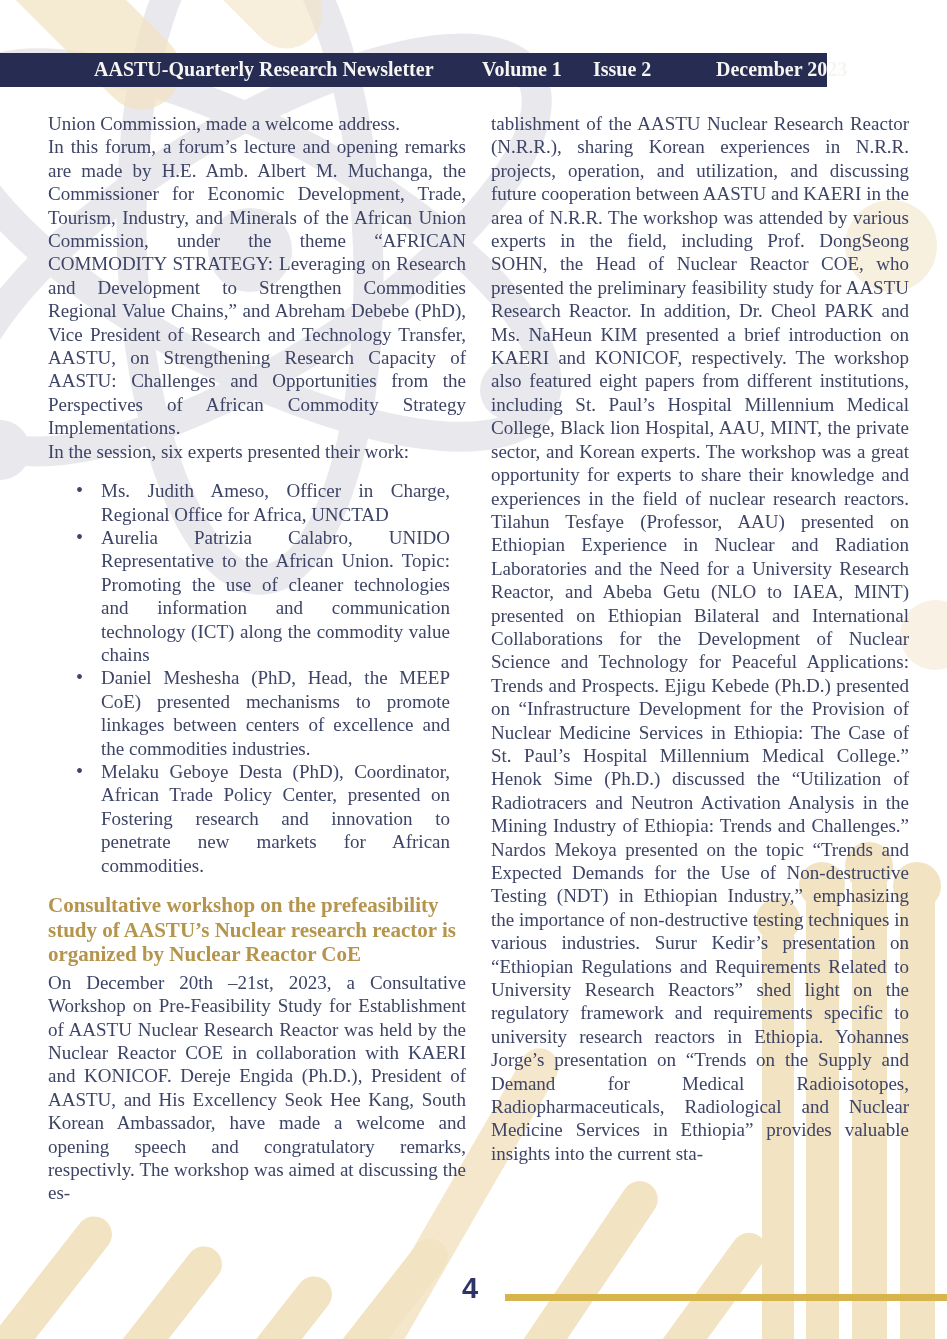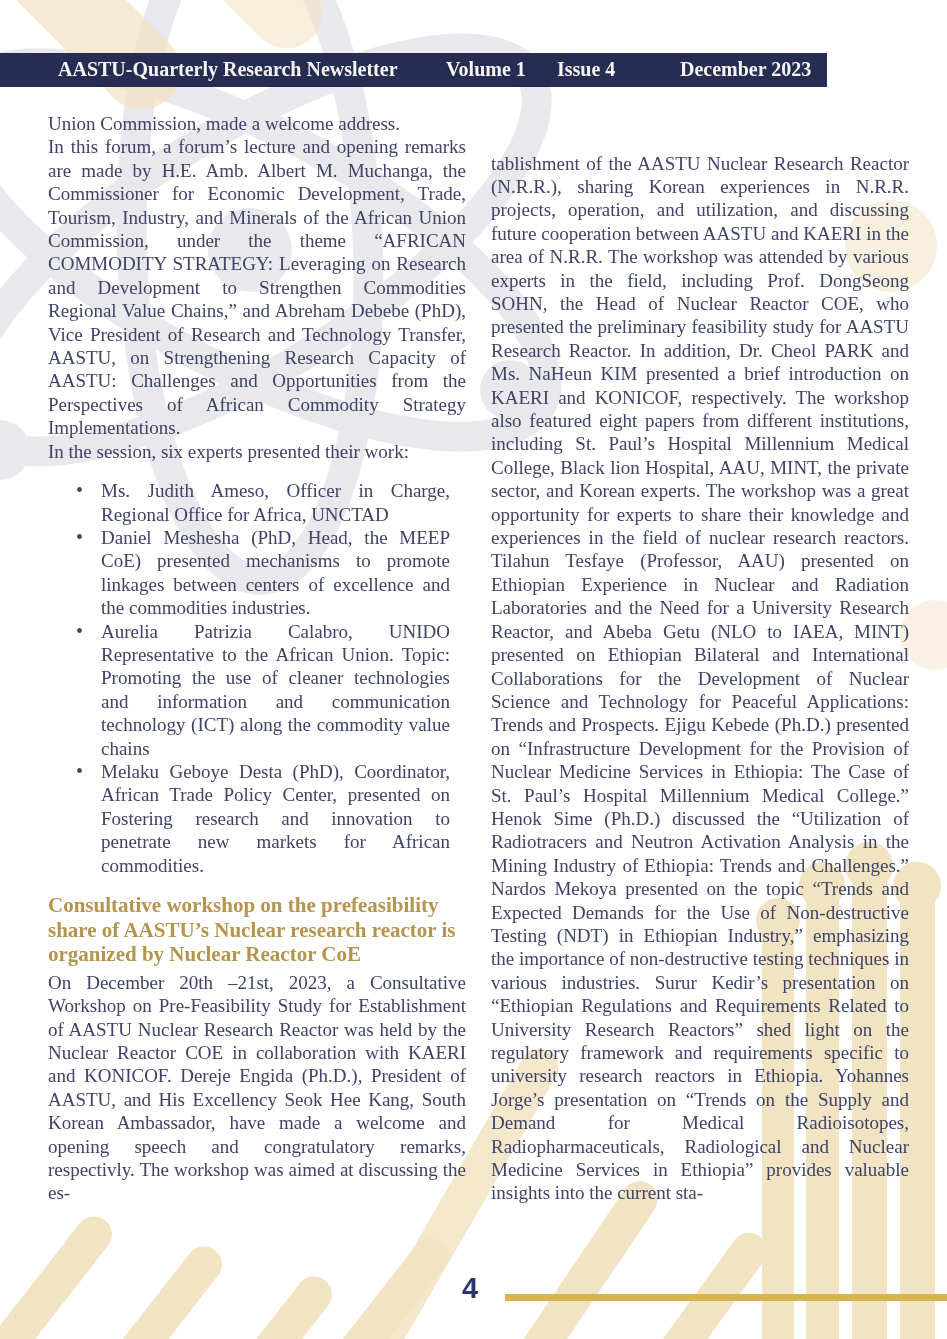--- a/index.html
+++ b/index.html
@@ -20,30 +20,30 @@
   .finger{position:absolute;background:#f2e3c3;border-radius:18px 18px 0 0;}
   .knob{position:absolute;background:#f2e3c3;border-radius:50%;}
   .circle{position:absolute;border-radius:50%;}
   
   .header-bar{
     position:absolute;left:0;top:53px;width:827px;height:34px;
     background:#272d52;z-index:2;
   }
   .header-bar span{
     position:absolute;top:5px;
-    color:#f6f5f2;font-weight:bold;font-size:20px;white-space:nowrap;
+    color:#f6f5f2;font-weight:bold;font-size:20px;white-space:nowrap;margin-left:36px;
   }
   .h-title{left:58px;}
   .h-volume{left:446px;}
   .h-issue{left:557px;}
   .h-date{left:680px;}
   
   .columns{
     position:absolute;left:48px;top:112px;width:862px;z-index:1;
-    display:flex;gap:25px;align-items:flex-end;
+    display:flex;gap:25px;
   }
   .col{width:418px;flex:0 0 418px;font-size:19px;line-height:23.4px;}
   .col p{margin:0;text-align:justify;}
   .col p.nojust{text-align:left;}
   ul.experts{list-style:none;margin:16px;padding:0;}
   ul.experts li{
     position:relative;padding-left:37px;margin:0;text-align:justify;
   }
   ul.experts li::before{
     content:"\2022";
@@ -109,37 +109,37 @@
       <div class="bar beige" style="left:300px;top:1200px;width:36px;height:400px;transform:rotate(38deg);"></div>
       <div class="bar beige" style="left:415px;top:1020px;width:38px;height:460px;transform:rotate(30deg);opacity:.85;"></div>
       <div class="bar beige" style="left:520px;top:1150px;width:36px;height:400px;transform:rotate(34deg);"></div>
       <div class="bar beige" style="left:630px;top:1200px;width:36px;height:380px;transform:rotate(36deg);"></div>
     </div>
   </div>
 
   <div class="header-bar">
     <span class="h-title">AASTU-Quarterly Research Newsletter</span>
     <span class="h-volume">Volume 1</span>
-    <span class="h-issue">Issue 4</span>
+    <span class="h-issue">Issue 2</span>
     <span class="h-date">December 2023</span>
   </div>
 
   <div class="columns">
 
     <div class="col">
       <p class="nojust">Union Commission, made a welcome address.</p>
       <p>In this forum, a forum’s lecture and opening remarks are made by H.E. Amb. Albert M. Muchanga, the Commissioner for Economic Development, Trade, Tourism, Industry, and Minerals of the African Union Commission, under the theme “AFRICAN COMMODITY STRATEGY: Leveraging on Research and Development to Strengthen Commodities Regional Value Chains,” and Abreham Debebe (PhD), Vice President of Research and Technology Transfer, AASTU, on Strengthening Research Capacity of AASTU: Challenges and Opportunities from the Perspectives of African Commodity Strategy Implementations.</p>
       <p class="nojust">In the session, six experts presented their work:</p>
       <ul class="experts">
         <li>Ms. Judith Ameso, Officer in Charge, Regional Office for Africa, UNCTAD</li>
+        <li>Aurelia Patrizia Calabro, UNIDO Representative to the African Union. Topic: Promoting the use of cleaner technologies and information and communication technology (ICT) along the commodity value chains</li>
         <li>Daniel Meshesha (PhD, Head, the MEEP CoE) presented mechanisms to promote linkages between centers of excellence and the commodities industries.</li>
-        <li>Aurelia Patrizia Calabro, UNIDO Representative to the African Union. Topic: Promoting the use of cleaner technologies and information and communication technology (ICT) along the commodity value chains</li>
         <li>Melaku Geboye Desta (PhD), Coordinator, African Trade Policy Center, presented on Fostering research and innovation to penetrate new markets for African commodities.</li>
       </ul>
-      <h2 class="section-heading">Consultative workshop on the prefeasibility share of AASTU’s Nuclear research reactor is organized by Nuclear Reactor CoE</h2>
+      <h2 class="section-heading">Consultative workshop on the prefeasibility study of AASTU’s Nuclear research reactor is organized by Nuclear Reactor CoE</h2>
       <p>On December 20th –21st, 2023, a Consultative Workshop on Pre-Feasibility Study for Establishment of AASTU Nuclear Research Reactor was held by the Nuclear Reactor COE in collaboration with KAERI and KONICOF. Dereje Engida (Ph.D.), President of AASTU, and His Excellency Seok Hee Kang, South Korean Ambassador, have made a welcome and opening speech and congratulatory remarks, respectivly. The workshop was aimed at discussing the es-</p>
     </div>
 
     <div class="col">
       <p>tablishment of the AASTU Nuclear Research Reactor (N.R.R.), sharing Korean experiences in N.R.R. projects, operation, and utilization, and discussing future cooperation between AASTU and KAERI in the area of N.R.R. The workshop was attended by various experts in the field, including Prof. DongSeong SOHN, the Head of Nuclear Reactor COE, who presented the preliminary feasibility study for AASTU Research Reactor. In addition, Dr. Cheol PARK and Ms. NaHeun KIM presented a brief introduction on KAERI and KONICOF, respectively. The workshop also featured eight papers from different institutions, including St. Paul’s Hospital Millennium Medical College, Black lion Hospital, AAU, MINT, the private sector, and Korean experts. The workshop was a great opportunity for experts to share their knowledge and experiences in the field of nuclear research reactors. Tilahun Tesfaye (Professor, AAU) presented on Ethiopian Experience in Nuclear and Radiation Laboratories and the Need for a University Research Reactor, and Abeba Getu (NLO to IAEA, MINT) presented on Ethiopian Bilateral and International Collaborations for the Development of Nuclear Science and Technology for Peaceful Applications: Trends and Prospects. Ejigu Kebede (Ph.D.) presented on “Infrastructure Development for the Provision of Nuclear Medicine Services in Ethiopia: The Case of St. Paul’s Hospital Millennium Medical College.” Henok Sime (Ph.D.) discussed the “Utilization of Radiotracers and Neutron Activation Analysis in the Mining Industry of Ethiopia: Trends and Challenges.” Nardos Mekoya presented on the topic “Trends and Expected Demands for the Use of Non-destructive Testing (NDT) in Ethiopian Industry,” emphasizing the importance of non-destructive testing techniques in various industries. Surur Kedir’s presentation on “Ethiopian Regulations and Requirements Related to University Research Reactors” shed light on the regulatory framework and requirements specific to university research reactors in Ethiopia. Yohannes Jorge’s presentation on “Trends on the Supply and Demand for Medical Radioisotopes, Radiopharmaceuticals, Radiological and Nuclear Medicine Services in Ethiopia” provides valuable insights into the current sta-</p>
     </div>
 
   </div>
 
   <div class="page-number">4</div>

